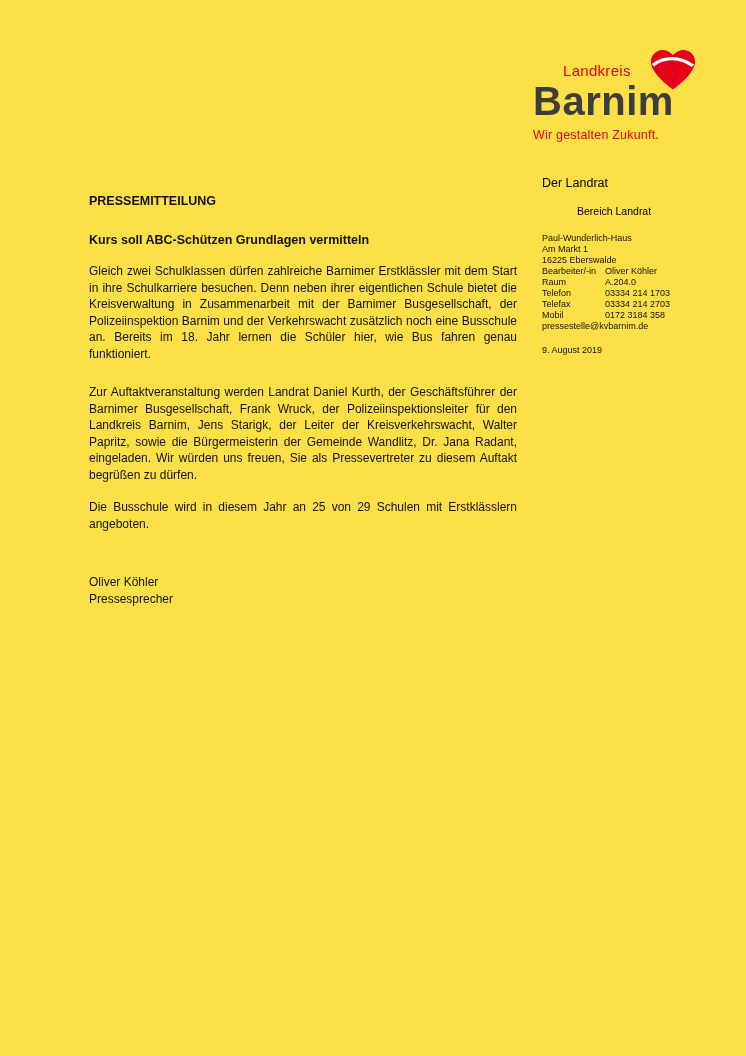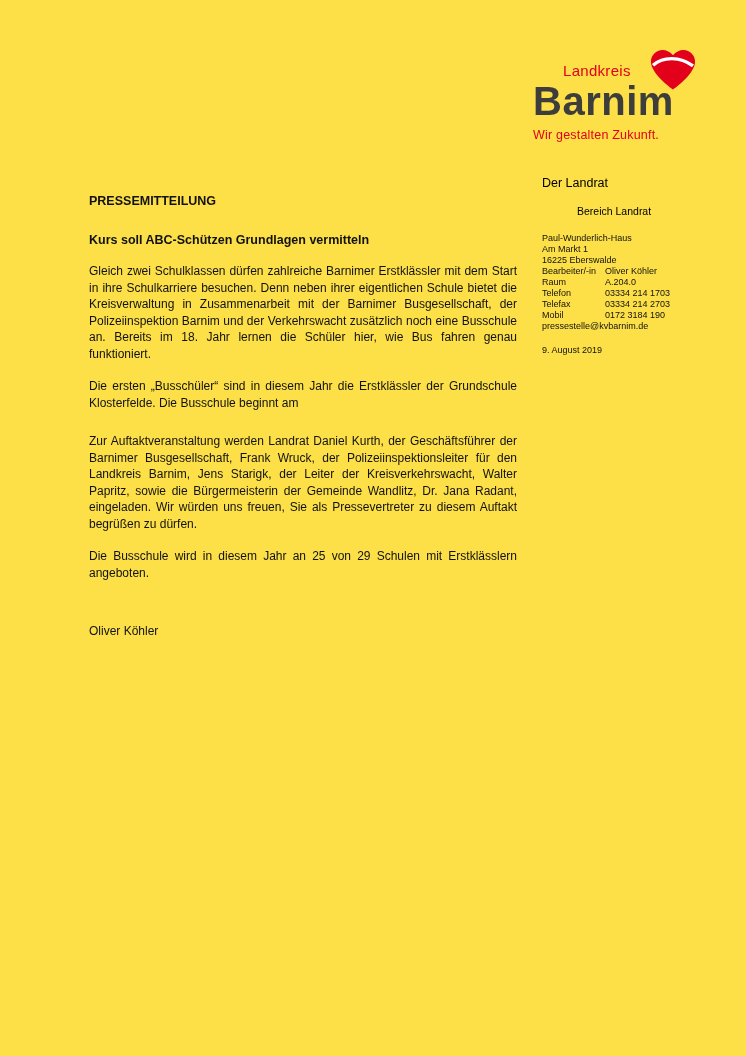--- a/index.html
+++ b/index.html
@@ -92,39 +92,39 @@
       <div class="contact-row">
         <span class="contact-label">Telefon</span>
         <span class="contact-value">03334 214 1703</span>
       </div>
       <div class="contact-row">
         <span class="contact-label">Telefax</span>
         <span class="contact-value">03334 214 2703</span>
       </div>
       <div class="contact-row">
         <span class="contact-label">Mobil</span>
-        <span class="contact-value">0172 3184 190</span>
+        <span class="contact-value">0172 3184 358</span>
       </div>
       <div class="sb-email">pressestelle@kvbarnim.de</div>
     </div>
 
     <div class="sb-date">9. August 2019</div>
   </div>
 
   <div class="main">
     <div class="kicker">PRESSEMITTEILUNG</div>
     <div class="subtitle">Kurs soll ABC-Schützen Grundlagen vermitteln</div>
 
     <p class="para">Gleich zwei Schulklassen dürfen zahlreiche Barnimer Erstklässler mit dem Start in ihre Schulkarriere besuchen. Denn neben ihrer eigentlichen Schule bietet die Kreisverwaltung in Zusammenarbeit mit der Barnimer Busgesellschaft, der Polizeiinspektion Barnim und der Verkehrswacht zusätzlich noch eine Busschule an. Bereits im 18. Jahr lernen die Schüler hier, wie Bus fahren genau funktioniert.</p>
-    <p class="para">Die ersten „Busschüler“ sind in diesem Jahr die Erstklässler der Grundschule Klosterfelde. Die Busschule beginnt am</p>
 
     <div class="center-block">
     </div>
 
     <p class="para">Zur Auftaktveranstaltung werden Landrat Daniel Kurth, der Geschäftsführer der Barnimer Busgesellschaft, Frank Wruck, der Polizeiinspektionsleiter für den Landkreis Barnim, Jens Starigk, der Leiter der Kreisverkehrswacht, Walter Papritz, sowie die Bürgermeisterin der Gemeinde Wandlitz, Dr. Jana Radant, eingeladen. Wir würden uns freuen, Sie als Pressevertreter zu diesem Auftakt begrüßen zu dürfen.</p>
     <p class="para">Die Busschule wird in diesem Jahr an 25 von 29 Schulen mit Erstklässlern angeboten.</p>
 
     <div class="signature">
       <div>Oliver Köhler</div>
+      <div>Pressesprecher</div>
     </div>
   </div>
 
 </div>
 
 </body></html>

